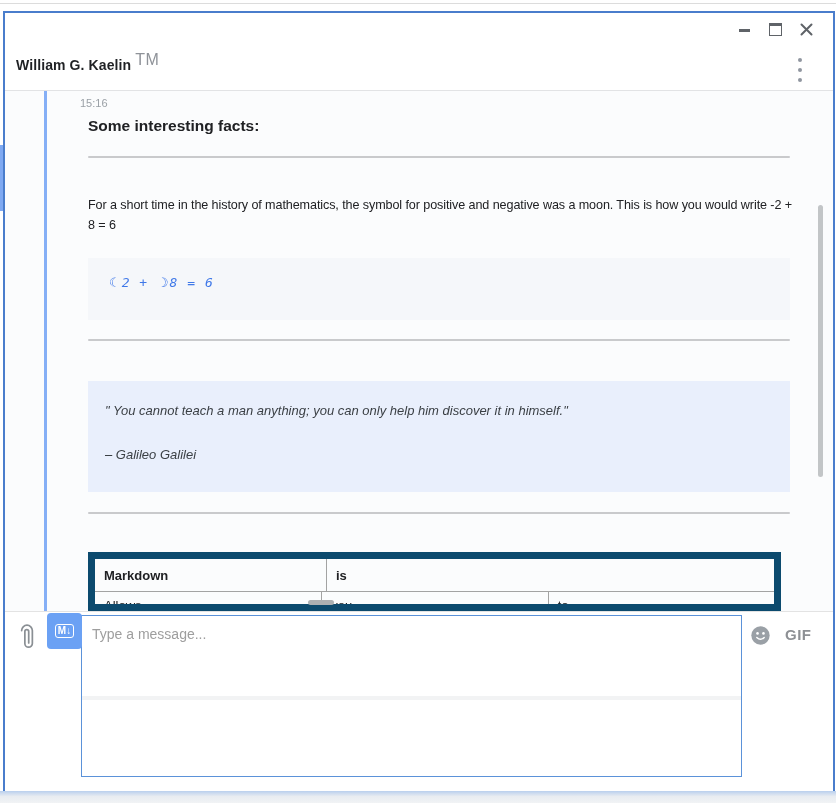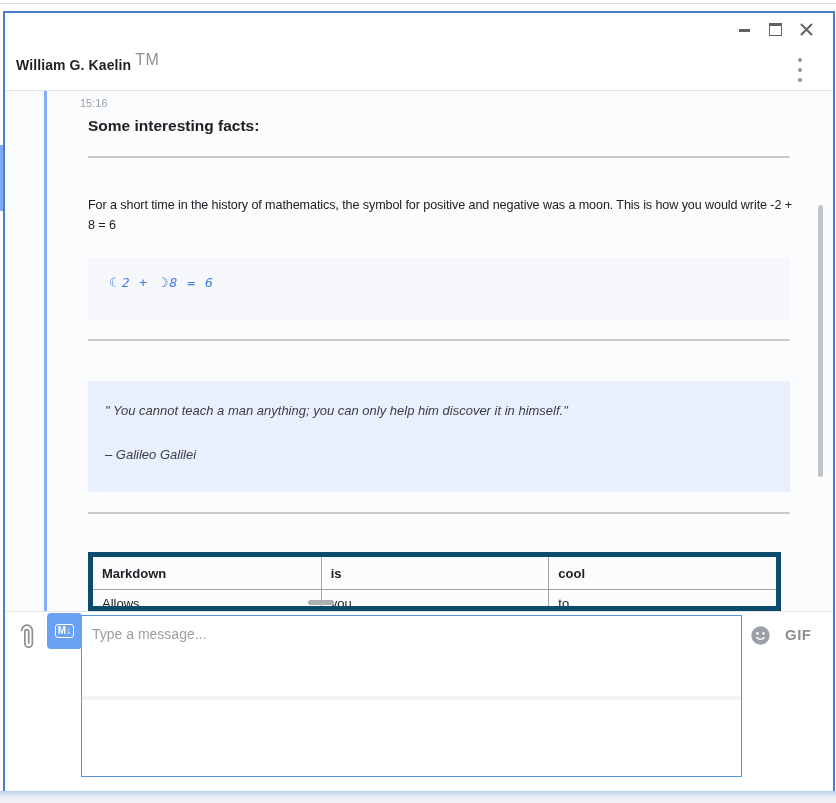--- a/index.html
+++ b/index.html
@@ -42,21 +42,21 @@
   .hr1{top:65px;} .hr2{top:248px;} .hr3{top:421px;}
   .msg-paragraph{left:83px;top:104px;width:706px;font-size:12.6px;line-height:20px;color:#202124;letter-spacing:-.1px;}
   .code-block{left:83px;top:167px;width:702px;height:62px;background:#f5f7fa;font-style:italic;}
   .code-text{position:absolute;left:21px;top:17px;font-family:"DejaVu Sans Mono","DejaVu Sans",monospace;
     font-size:13px;color:#3f78e8;letter-spacing:1px;}
   .quote-block{left:83px;top:290px;width:702px;height:111px;background:#e9effc;}
   .quote-line{position:absolute;left:17px;top:22px;font-size:13px;font-style:italic;color:#3a3f44;}
   .quote-attr{position:absolute;left:17px;top:66px;font-size:13px;font-style:italic;color:#3a3f44;}
 
   
-  .md-table{left:83px;top:461px;width:693px;height:59px;border:5px solid #0c4a6e;box-sizing:border-box;overflow:hidden;background:transparent;}
+  .md-table{left:83px;top:461px;width:693px;height:59px;border:7px solid #0c4a6e;box-sizing:border-box;overflow:hidden;background:transparent;}
   .md-tr{display:flex;}
   .md-th{height:32px;border-bottom:1px solid #a3a3a3;}
   .md-td{width:231px;box-sizing:border-box;padding:9px 0 0 9px;font-size:13px;color:#202124;border-left:1px solid #a3a3a3;}
   .md-td:first-child{border-left:none;}
   .md-th .md-td{font-weight:bold;}
   .md-row{height:26px;}
   .md-row .md-td{padding-top:6px;}
   .scroll-handle{left:303px;top:509px;width:26px;height:5px;border-radius:2.5px;background:#adb0b3;}
 
   
@@ -126,21 +126,20 @@
           <span class="quote-line">" You cannot teach a man anything; you can only help him discover it in himself."</span>
           <span class="quote-attr">– Galileo Galilei</span>
         </div>
 
         <div class="abs msg-hr hr3"></div>
 
         <div class="abs md-table">
           <div class="md-tr md-th">
             <div class="md-td">Markdown</div>
             <div class="md-td">is</div>
-            <div class="md-td">cool</div>
           </div>
           <div class="md-tr md-row">
             <div class="md-td">Allows</div>
             <div class="md-td">you</div>
             <div class="md-td">to</div>
           </div>
         </div>
         <div class="abs scroll-handle"></div>
 
         <div class="abs scroll-thumb"></div>

